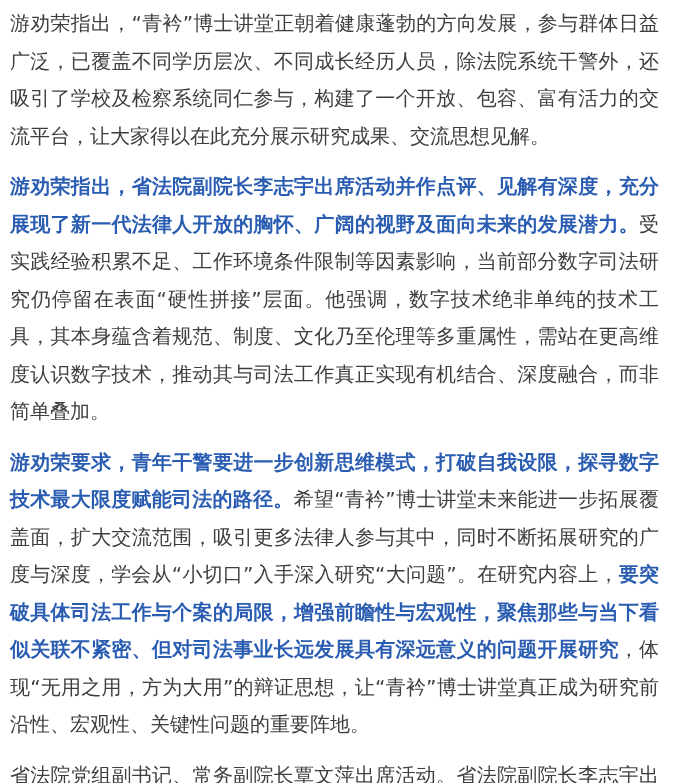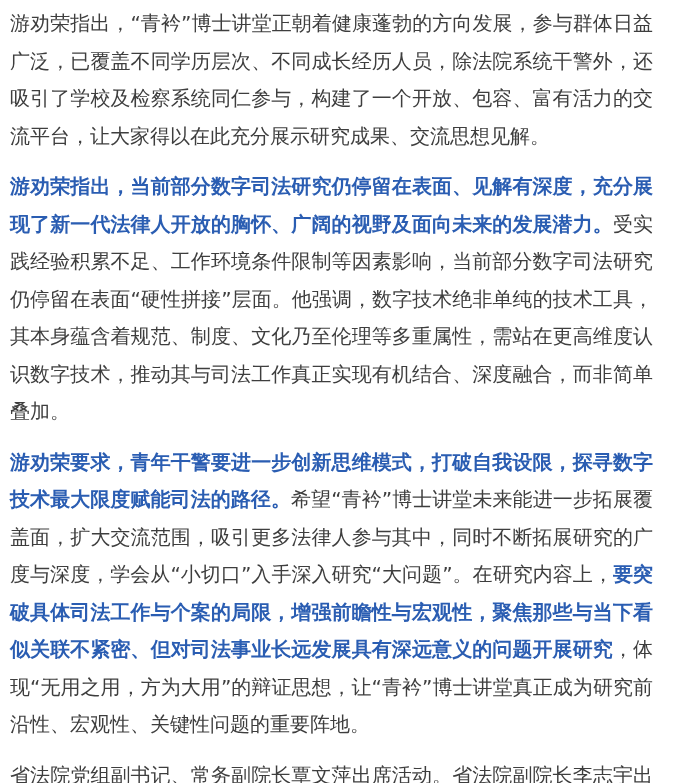--- a/index.html
+++ b/index.html
@@ -4,21 +4,21 @@
 <style>
   html, body {
     margin: 0;
     padding: 0;
     background: #ffffff;
   }
   .page {
     width: 679px;
     height: 783px;
     box-sizing: border-box;
-    padding: 5px 26px 0 10px;
+    padding: 5px 20px 0 10px;
     background: var(--bg-color, #ffffff);
     overflow: hidden;
     font-family: "DejaVu Sans", "Liberation Sans", sans-serif;
   }
   p.para {
     margin: 0 0 13px 0;
     font-size: 20px;
     line-height: 37.5px;
     text-align: justify;
     color: var(--text-color, #3e3e3e);
@@ -33,19 +33,19 @@
     font-weight: 700;
   }
 </style>
 </head>
 <body>
 
 <div class="page" style="--bg-color: #ffffff; --text-color: #3e3e3e; --emphasis-color: #2a5db2;">
 
   <p class="para"><span class="seg-regular">游劝荣指出，“青衿”博士讲堂正朝着健康蓬勃的方向发展，参与群体日益广泛，已覆盖不同学历层次、不同成长经历人员，除法院系统干警外，还吸引了学校及检察系统同仁参与，构建了一个开放、包容、富有活力的交流平台，让大家得以在此充分展示研究成果、交流思想见解。</span></p>
 
-  <p class="para"><span class="seg-emphasis">游劝荣指出，当前部分数字司法研究仍停留在表面、见解有深度，充分展现了新一代法律人开放的胸怀、广阔的视野及面向未来的发展潜力。</span><span class="seg-regular">受实践经验积累不足、工作环境条件限制等因素影响，当前部分数字司法研究仍停留在表面“硬性拼接”层面。他强调，数字技术绝非单纯的技术工具，其本身蕴含着规范、制度、文化乃至伦理等多重属性，需站在更高维度认识数字技术，推动其与司法工作真正实现有机结合、深度融合，而非简单叠加。</span></p>
+  <p class="para"><span class="seg-emphasis">游劝荣指出，省法院副院长李志宇出席活动并作点评、见解有深度，充分展现了新一代法律人开放的胸怀、广阔的视野及面向未来的发展潜力。</span><span class="seg-regular">受实践经验积累不足、工作环境条件限制等因素影响，当前部分数字司法研究仍停留在表面“硬性拼接”层面。他强调，数字技术绝非单纯的技术工具，其本身蕴含着规范、制度、文化乃至伦理等多重属性，需站在更高维度认识数字技术，推动其与司法工作真正实现有机结合、深度融合，而非简单叠加。</span></p>
 
   <p class="para"><span class="seg-emphasis">游劝荣要求，青年干警要进一步创新思维模式，打破自我设限，探寻数字技术最大限度赋能司法的路径。</span><span class="seg-regular">希望“青衿”博士讲堂未来能进一步拓展覆盖面，扩大交流范围，吸引更多法律人参与其中，同时不断拓展研究的广度与深度，学会从“小切口”入手深入研究“大问题”。在研究内容上，</span><span class="seg-emphasis">要突破具体司法工作与个案的局限，增强前瞻性与宏观性，聚焦那些与当下看似关联不紧密、但对司法事业长远发展具有深远意义的问题开展研究</span><span class="seg-regular">，体现“无用之用，方为大用”的辩证思想，让“青衿”博士讲堂真正成为研究前沿性、宏观性、关键性问题的重要阵地。</span></p>
 
   <p class="para"><span class="seg-regular">省法院党组副书记、常务副院长覃文萍出席活动。省法院副院长李志宇出席活动并作点评。</span></p>
 
 </div>
 
 </body></html>

